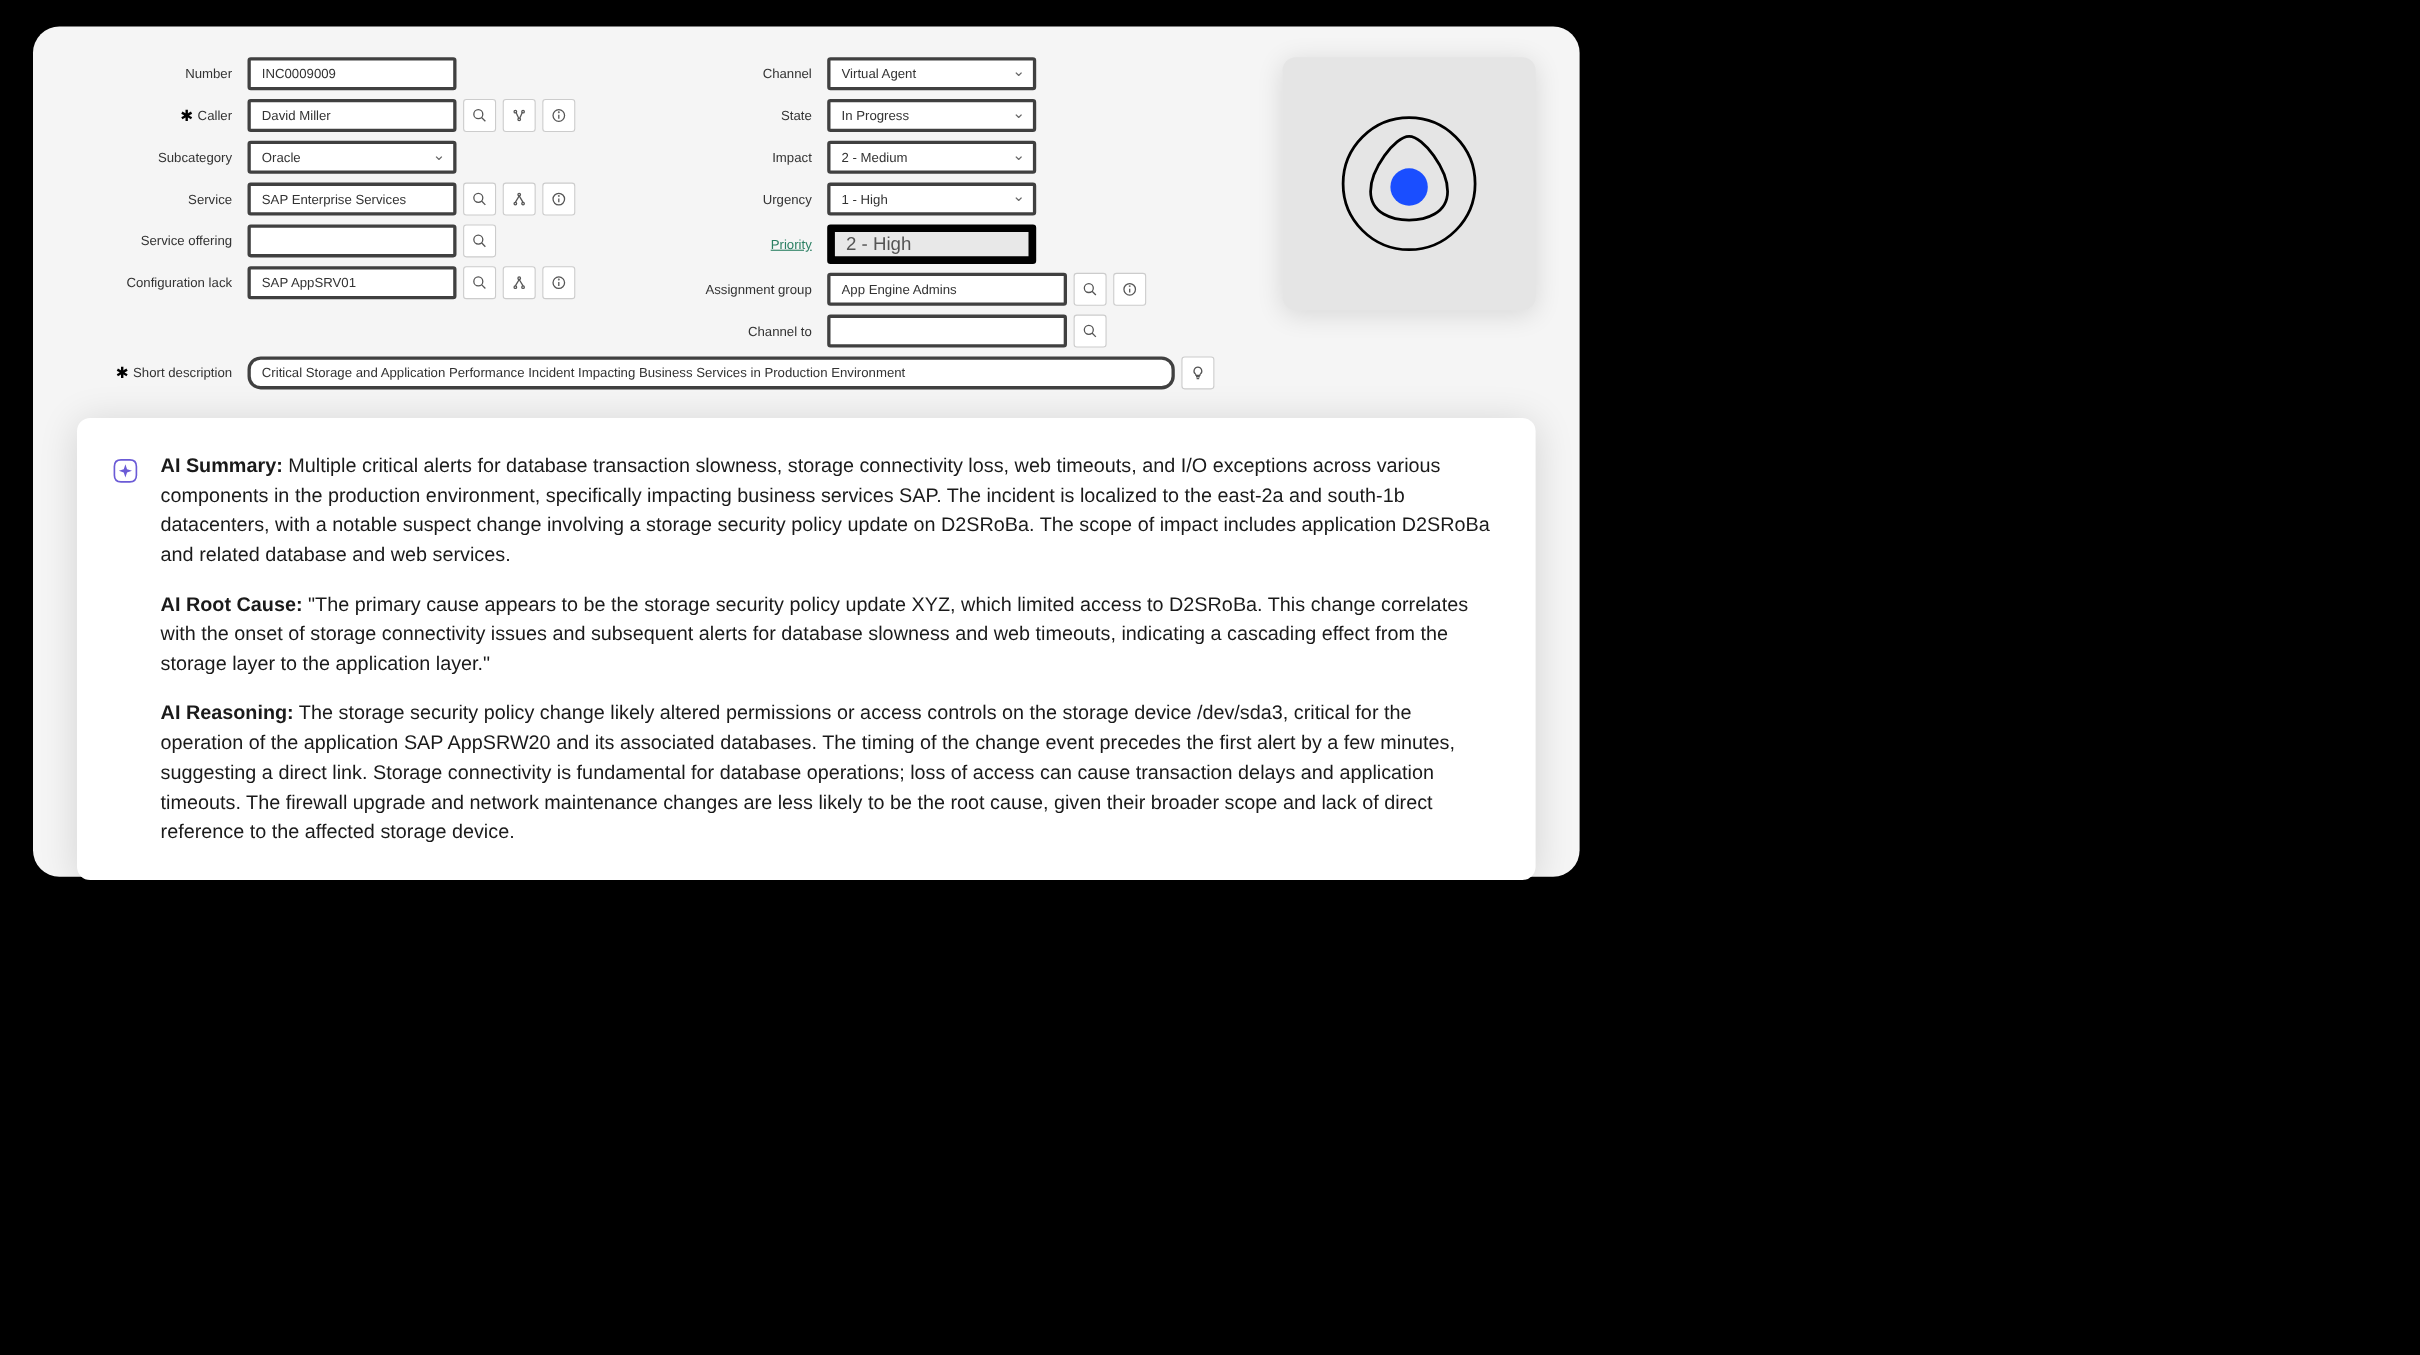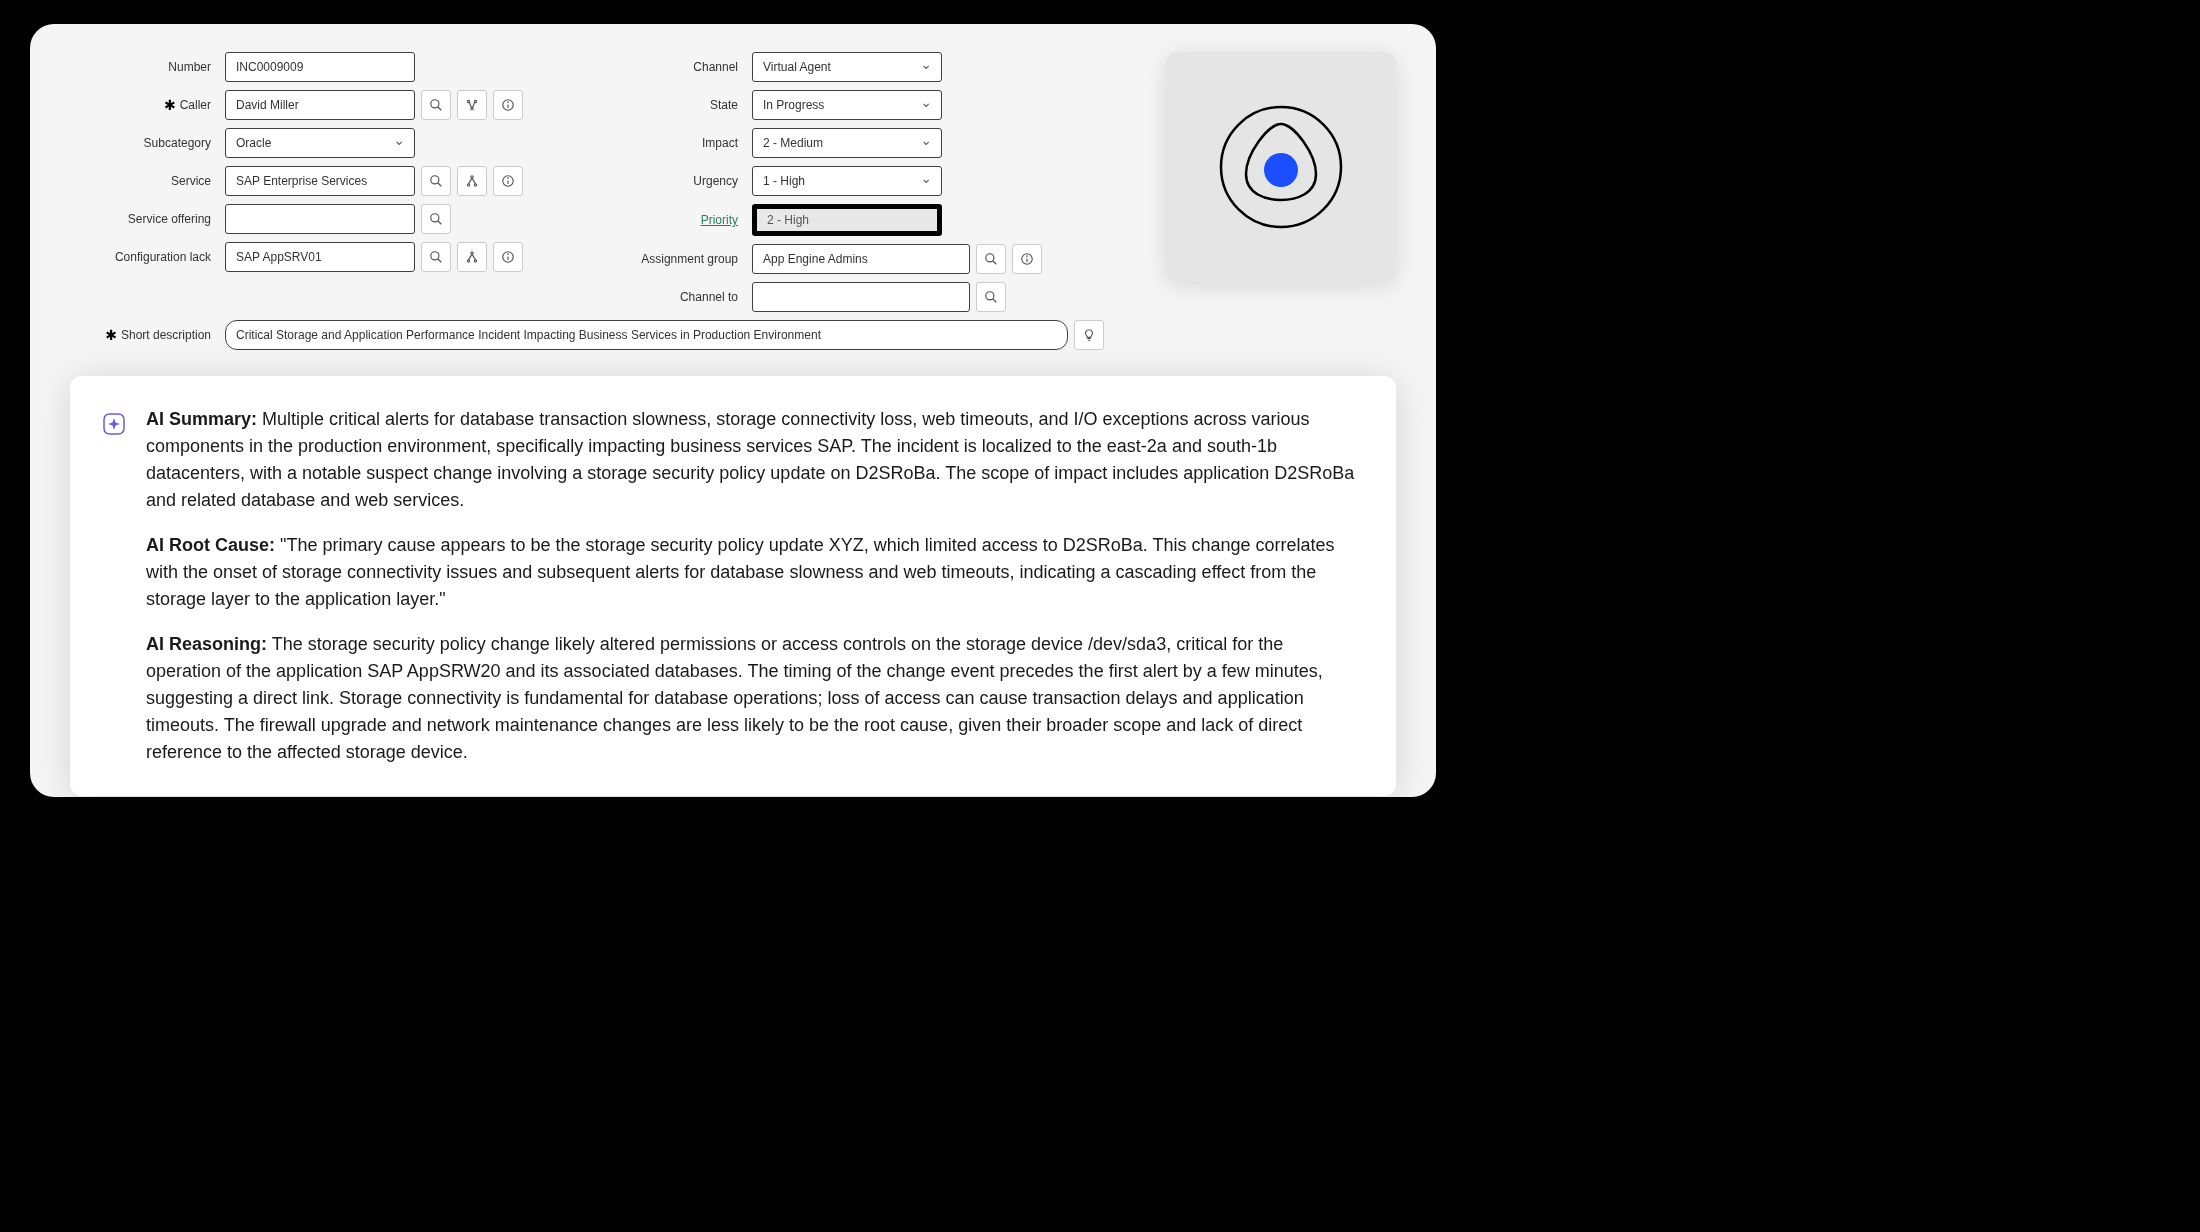--- a/index.html
+++ b/index.html
@@ -54,21 +54,21 @@
   color: #2a7f62;
   text-decoration: underline;
 }
 .input-group {
   display: flex;
   gap: 6px;
   align-items: center;
 }
 .text-input, .select-input {
   height: 30px;
-  border: 1px solid #404040;
+  border: 3px solid #404040;
   border-radius: 3px;
   padding: 0 10px;
   font-size: 12px;
   background: #fff;
   color: #333;
 }
 .text-input { width: 190px; }
 .text-input.wide2 { width: 218px; }
 .select-input {
   width: 190px;
@@ -83,24 +83,24 @@
   content: "⌄";
   position: absolute;
   right: 10px;
   top: 4px;
   font-size: 14px;
   color: #666;
   pointer-events: none;
 }
 .readonly-field {
   height: 30px;
-  border: 5px solid #000000;
+  border: 7px solid #000000;
   border-radius: 3px;
   padding: 11px 10px;
-  font-size: 12px;
+  font-size: 17px;
   background: #e8e8e8;
   color: #555;
   width: 190px;
   display: flex;
   align-items: center;
 }
 .icon-btn {
   width: 30px;
   height: 30px;
   border: 1px solid #ccc;

